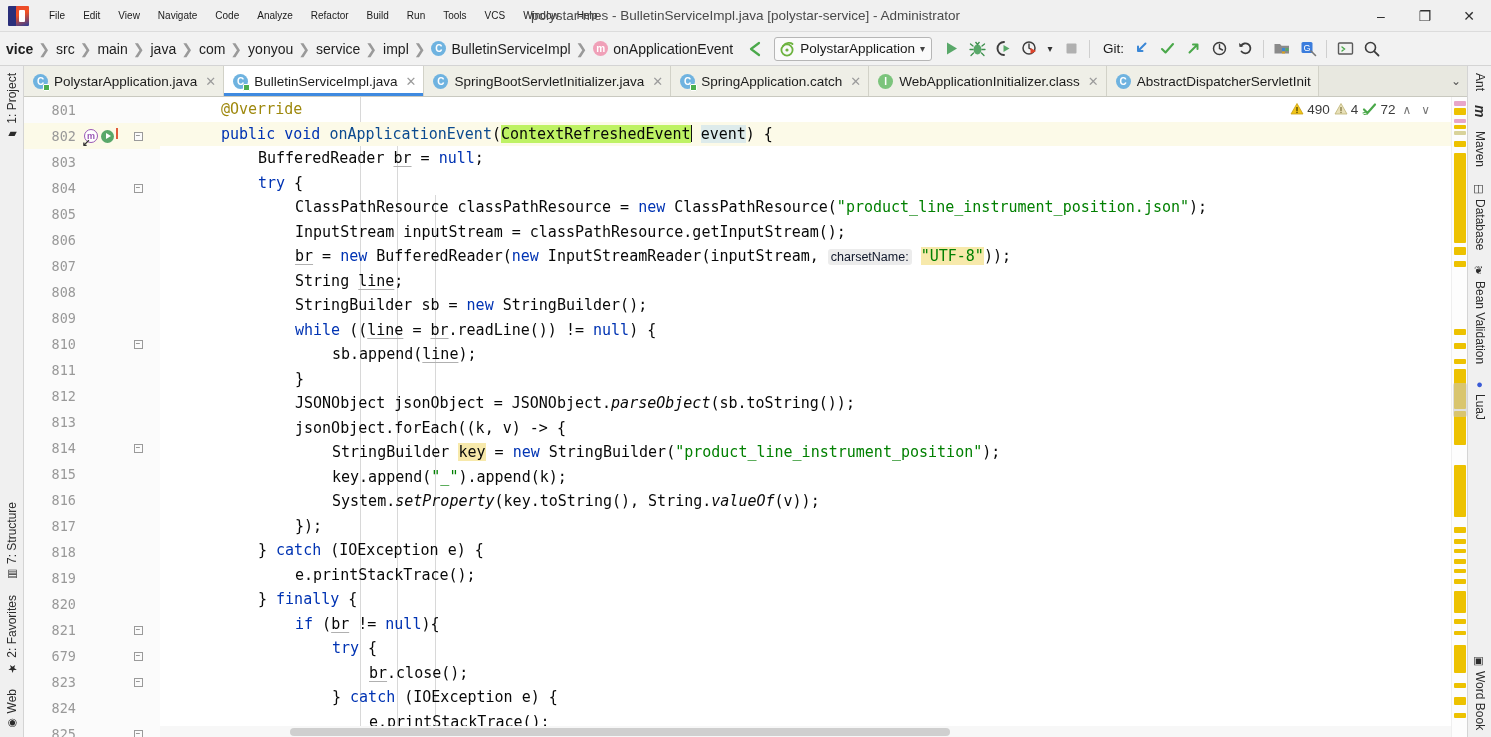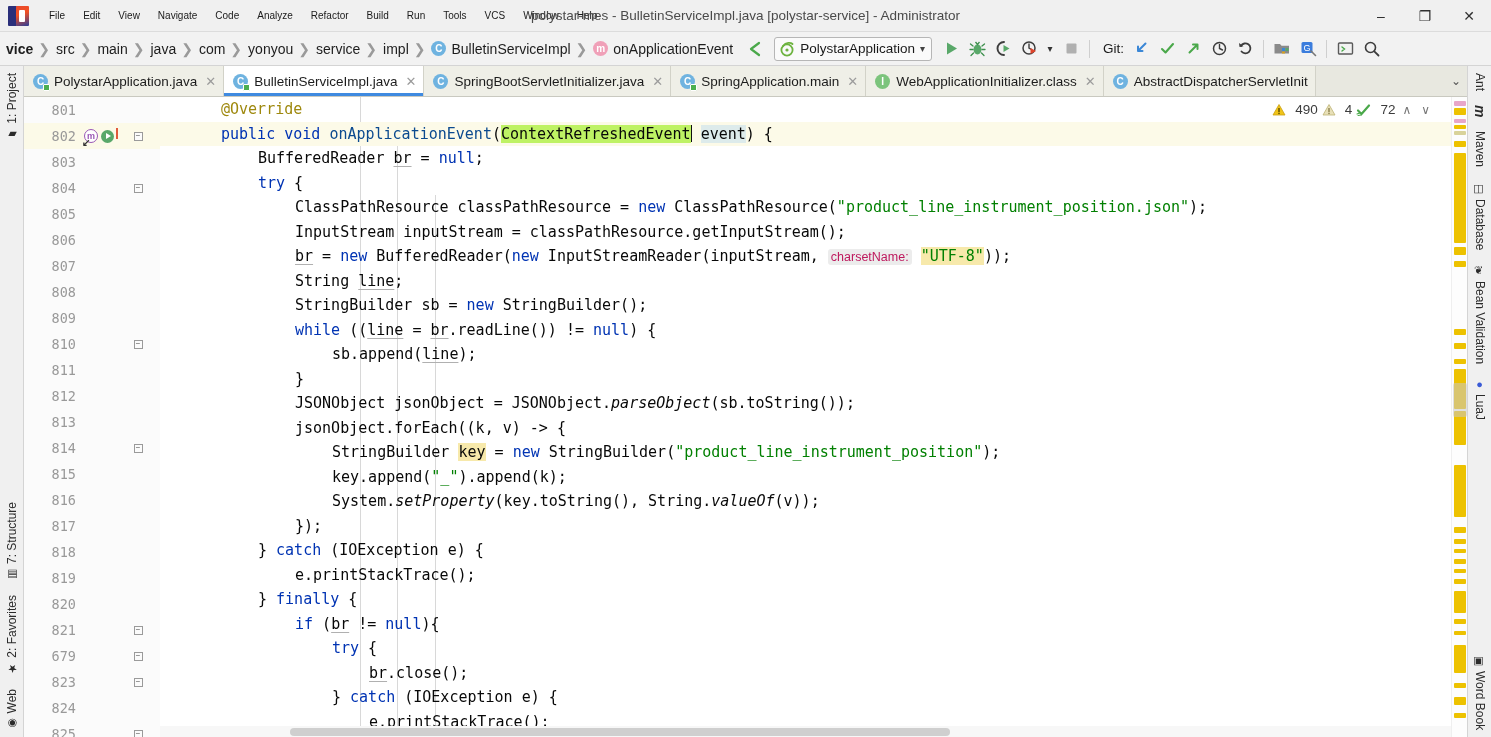--- a/index.html
+++ b/index.html
@@ -70,21 +70,21 @@
   .ficon.java{ background:#6fb3e0; }
   .ficon.iface{ background:#7cc47c; }
   .ficon .badge{ position:absolute; right:-2px; bottom:-2px; width:7px; height:7px; background:#4caf50;
     border-radius:1px; border:1px solid #fff; }
   #tabs-overflow{ margin-left:auto; display:flex; align-items:center; padding:0 6px; color:#555; font-size:12px; }
 
   #editor-body{ flex:1 1 auto; display:flex; position:relative; overflow:hidden; }
 
   #inspect-widget{ position:absolute; right:32px; top:4px; display:flex; align-items:center; gap:4px;
     font-size:13.5px; color:#3c3c3c; z-index:9; background:#fff; padding:1px 2px; }
-  #inspect-widget .iw{ display:flex; align-items:flex-end; gap:9px; cursor:default; }
+  #inspect-widget .iw{ display:flex; align-items:flex-start; gap:3px; cursor:default; }
   #inspect-widget .chev{ color:#777; font-size:12px; padding:0 3px; cursor:default;}
 
   #gutter{ width:136px; background:#fbfbfb; flex:0 0 auto; position:relative; }
   .gline{ height:26px; display:flex; align-items:center; position:relative; }
   .gnum{ width:60px; text-align:right; padding-right:8px; font-family:"DejaVu Sans Mono", monospace;
     font-size:13.5px; color:#999999; }
   .gicons{ width:45px; display:flex; align-items:center; gap:3px; }
   .gfold{ width:18px; display:flex; align-items:center; justify-content:center; color:#9a9a9a; font-size:11px;}
   .gline.current{ background:#fcfae8; }
 
@@ -105,21 +105,21 @@
     font-size:15px; color:#080808; padding-left:14px; position:relative; }
   .cline.current{ background:#fcfae8; }
   .kw{ color:#0033b3; font-weight:normal; }
   .str{ color:#028002; }
   .ann{ color:#9e880d; }
   .st{ font-style:italic; }
   .un{ text-decoration:underline; text-decoration-color:#b0b0b0; text-underline-offset:3px; }
   .sel{ background:#3297fd26; }
   .selblue{ background:#bef264; }
   .hl{ background:#f7e9ab; }
-  .inlay{ background:#ececec; color:#be185d; font-size:12.5px; border-radius:3px; padding:1px 3px;
+  .inlay{ background:#ececec; color:#0f172a; font-size:12.5px; border-radius:3px; padding:1px 3px;
     font-family:"Liberation Sans", sans-serif; }
   .caret{ display:inline-block; width:1px; height:17px; background:#111; vertical-align:-3px; }
   .indent{ position:absolute; top:0; bottom:0; width:1px; background:#d8d8d8; }
 
   #hscroll{ position:absolute; left:0; right:0; bottom:0; height:11px; background:#f7f7f7; }
   #hscroll .thumb{ position:absolute; left:130px; width:660px; top:2px; height:8px; background:#cfcfcf; border-radius:4px; }
 
   
   #markerbar{ width:16px; flex:0 0 auto; background:#fdfdfd; position:relative; border-left:1px solid #efefef;}
   .mk{ position:absolute; left:2px; width:12px; border-radius:1px; }
@@ -346,21 +346,21 @@
         <span>BulletinServiceImpl.java</span>
         <span class="tclose">✕</span>
       </div>
       <div class="etab">
         <span class="ficon java">C</span>
         <span>SpringBootServletInitializer.java</span>
         <span class="tclose">✕</span>
       </div>
       <div class="etab">
         <span class="ficon java">C<i class="badge"></i></span>
-        <span>SpringApplication.main</span>
+        <span>SpringApplication.catch</span>
         <span class="tclose">✕</span>
       </div>
       <div class="etab">
         <span class="ficon iface">I</span>
         <span>WebApplicationInitializer.class</span>
         <span class="tclose">✕</span>
       </div>
       <div class="etab">
         <span class="ficon java">C</span>
         <span>AbstractDispatcherServletInit</span>

